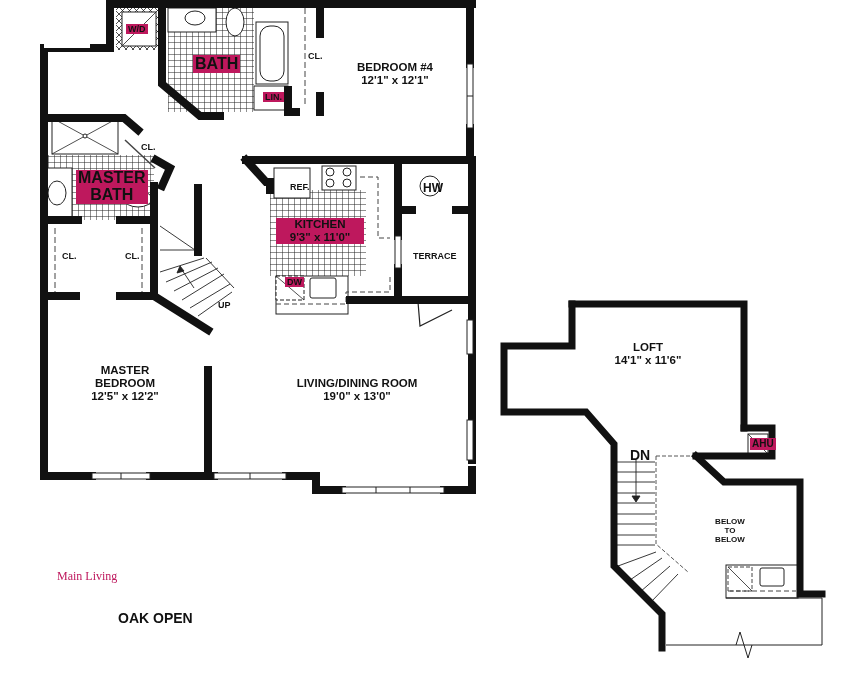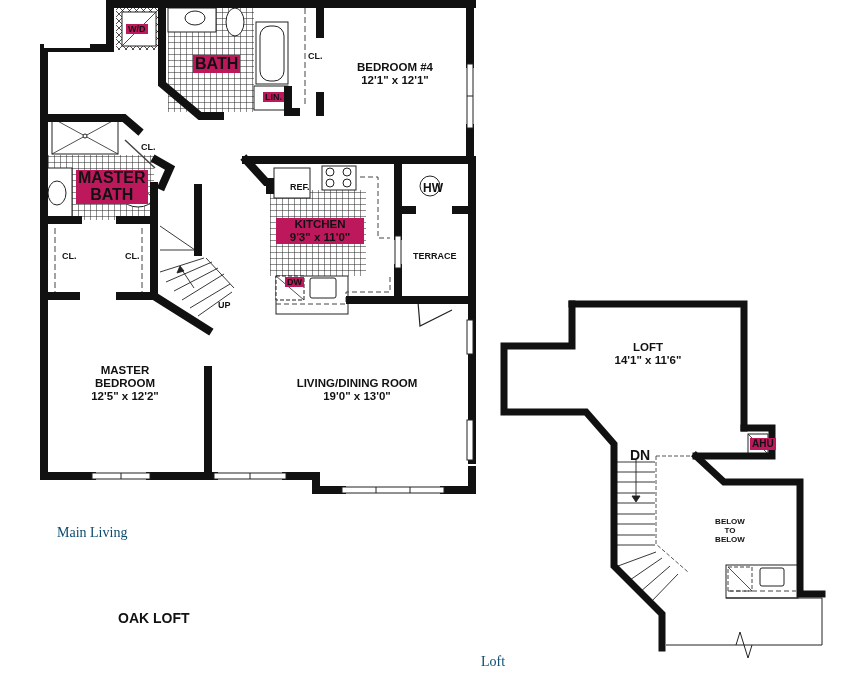--- a/index.html
+++ b/index.html
@@ -2,21 +2,21 @@
 <html><head>
 <meta charset="utf-8">
 <style>
   html, body { margin: 0; padding: 0; background: #ffffff; }
   body { width: 844px; height: 692px; position: relative; overflow: hidden; font-family: "Liberation Sans", "DejaVu Sans", sans-serif; }
   #plan { position: absolute; left: 0; top: 0; width: 844px; height: 692px; }
   .lbl { position: absolute; font-family: "Liberation Sans", "DejaVu Sans", sans-serif; font-weight: bold; color: #111; text-align: center; white-space: nowrap; line-height: 1.15; }
   .lbl-sm { font-size: 9px; }
   .lbl-md { font-size: 16px; }
   .lbl-room { font-size: 11.5px; }
-  .serif { position: absolute; font-family: "Liberation Serif", "DejaVu Serif", serif; font-size: 14px; color: #0c4a6e; white-space: nowrap; }
+  .serif { position: absolute; font-family: "Liberation Serif", "DejaVu Serif", serif; font-size: 12px; color: #be185d; white-space: nowrap; margin-top: 44px; }
   .title { position: absolute; font-family: "Liberation Sans", "DejaVu Sans", sans-serif; font-weight: bold; font-size: 14px; color: #111; }
   .bg-white { background: #be185d; padding: 0 2px; }
 </style>
 </head>
 <body>
 
 <svg id="plan" viewBox="0 0 844 692" xmlns="http://www.w3.org/2000/svg">
   <defs>
     <pattern id="grid" width="6" height="6" patternUnits="userSpaceOnUse">
       <rect width="6" height="6" fill="#fff"></rect>
@@ -223,14 +223,14 @@
 </div>
 <div class="lbl lbl-sm bg-white" style="left:750px;top:438px;font-size:10px;">AHU</div>
 <div class="lbl lbl-sm" style="left:630px;top:447px;font-size:14px;">DN</div>
 <div class="lbl lbl-sm" style="left:710px;top:517px;width:40px;font-size:8px;">
   <div>BELOW</div>
   <div>TO</div>
   <div>BELOW</div>
 </div>
 
 <div class="serif" style="left:57px;top:525px;">Main Living</div>
-<div class="title" style="left:118px;top:610px;">OAK LOFT</div>
+<div class="title" style="left:118px;top:610px;">OAK OPEN</div>
 <div class="serif" style="left:481px;top:654px;">Loft</div>
 
 </body></html>

